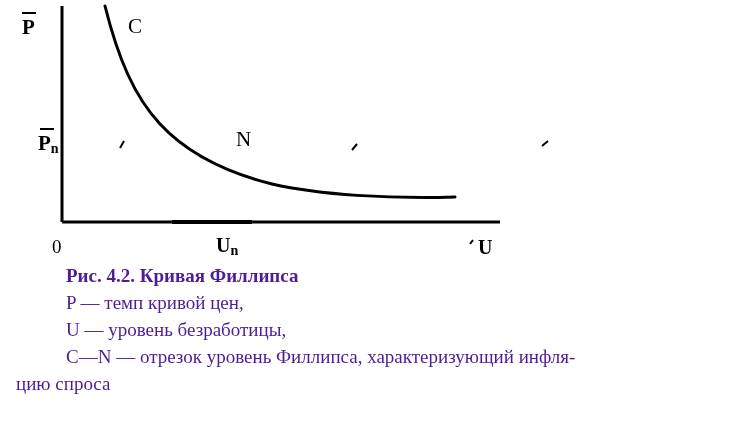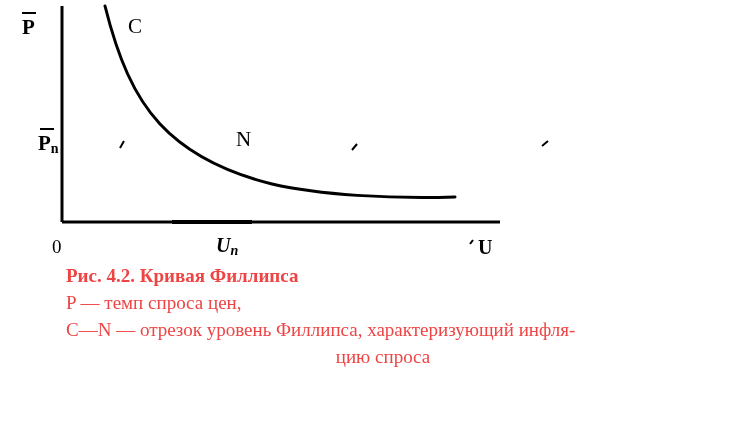--- a/index.html
+++ b/index.html
@@ -61,21 +61,20 @@
   .lbl-zero {
     left: 52px;
     top: 236px;
     font-size: 19px;
     font-weight: normal;
   }
   .lbl-Un {
     left: 216px;
     top: 234px;
     font-size: 20px;
-    font-style: italic;
   }
   .lbl-U {
     left: 478px;
     top: 236px;
     font-size: 20px;
   }
   .lbl-C {
     left: 128px;
     top: 14px;
     font-size: 21px;
@@ -88,32 +87,31 @@
     font-weight: normal;
   }
   .caption-block {
     position: absolute;
     left: 0;
     top: 262px;
     width: 750px;
     font-family: "Liberation Serif", serif;
     font-size: 19px;
     line-height: 27px;
-    color: #ef4444;
+    color: #4c1d95;
   }
   .cap-line {
     padding-left: 66px;
     white-space: nowrap;
   }
   .cap-line.first {
     font-weight: bold;
   }
   .cap-line.last {
     padding-left: 16px;
-    text-align: center;
   }
 </style>
 </head>
 <body>
 
 <div id="figure">
 
   <svg width="750" height="270" viewBox="0 0 750 270">
 
     <line x1="62" y1="6" x2="62" y2="222" stroke="#000" stroke-width="3"></line>
@@ -148,16 +146,17 @@
   <div class="axis-label lbl-Un"><span>U</span><span class="sub">n</span></div>
 
   <div class="axis-label lbl-U">U</div>
 
   <div class="axis-label lbl-C">C</div>
   <div class="axis-label lbl-N">N</div>
 </div>
 
 <div class="caption-block">
   <div class="cap-line first">Рис. 4.2.  Кривая Филлипса</div>
-  <div class="cap-line">P — темп спроса цен,</div>
+  <div class="cap-line">P — темп кривой цен,</div>
+  <div class="cap-line">U — уровень безработицы,</div>
   <div class="cap-line">C—N —   отрезок уровень Филлипса, характеризующий инфля-</div>
   <div class="cap-line last">цию спроса</div>
 </div>
 
 </body></html>

